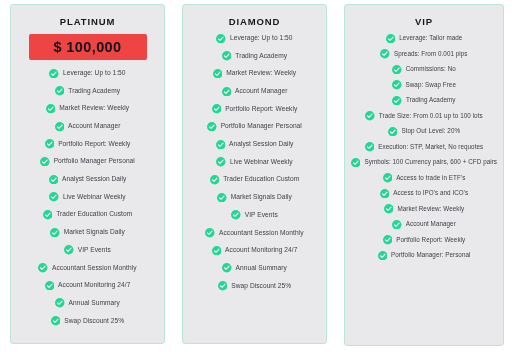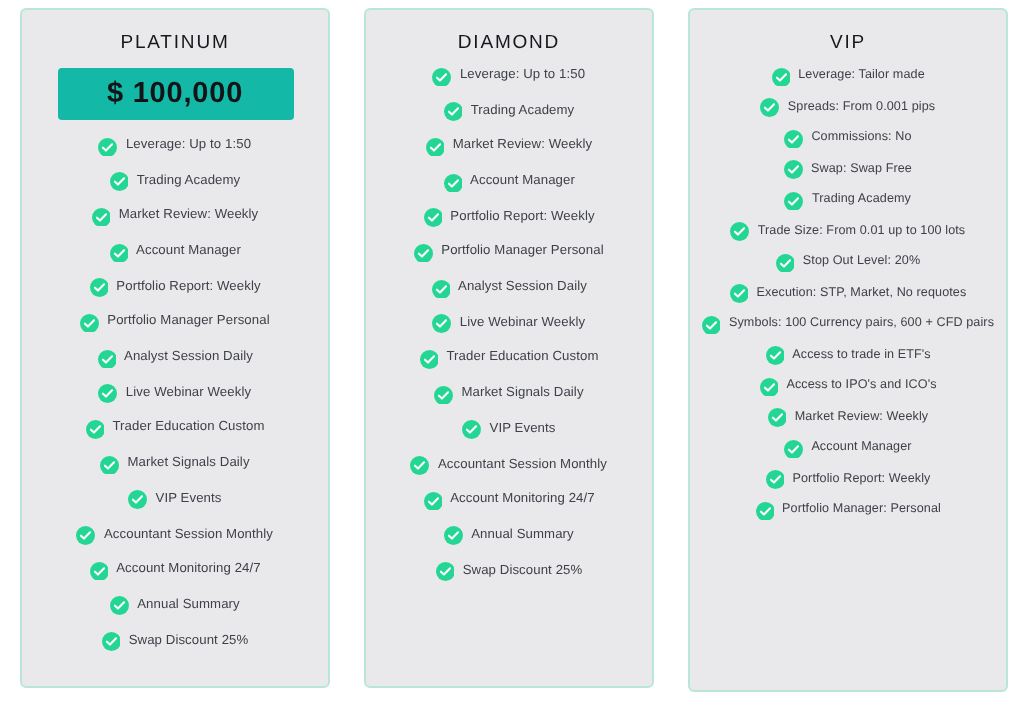--- a/index.html
+++ b/index.html
@@ -33,30 +33,30 @@
     flex-direction: column;
     align-items: center;
     position: relative;
   }
   .plan-card.platinum { width: 155px; height: 340px; }
   .plan-card.diamond  { width: 145px; height: 340px; }
   .plan-card.vip      { width: 160px; height: 342px; }
 
   .plan-title {
     font-size: 9.5px;
-    font-weight: normal;
+    font-weight: bold;
     letter-spacing: 0.9px;
     color: #17171c;
     margin: 5px 0 7px 0;
     line-height: 1;
   }
   .price-pill {
     width: 118px;
     height: 26px;
-    background: #14b8a6;
+    background: #ef4444;
     border-radius: 2px;
     display: flex;
     align-items: center;
     justify-content: center;
     color: #141418;
     font-size: 14.5px;
     font-weight: bold;
     letter-spacing: 0.4px;
     margin-bottom: 9px;
   }

